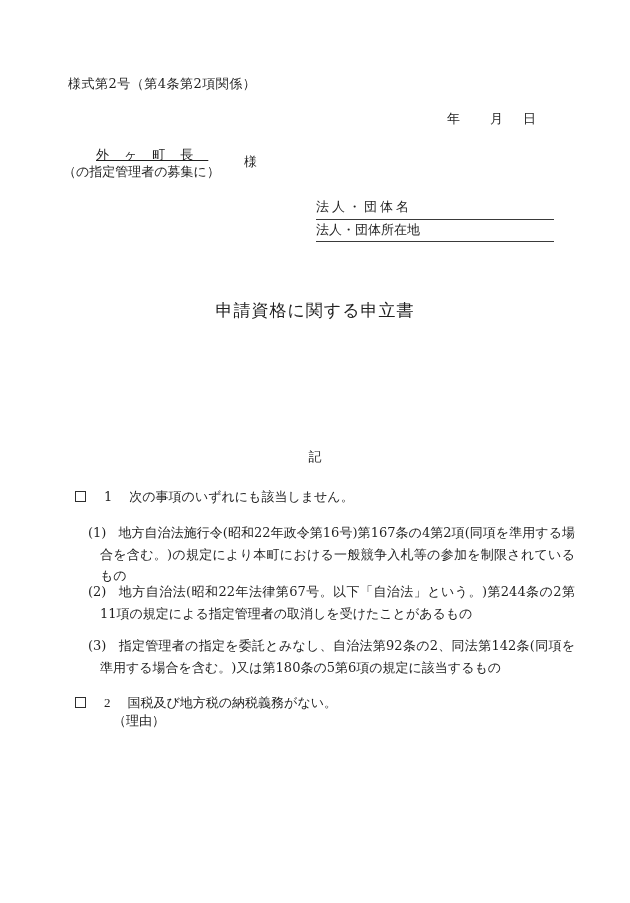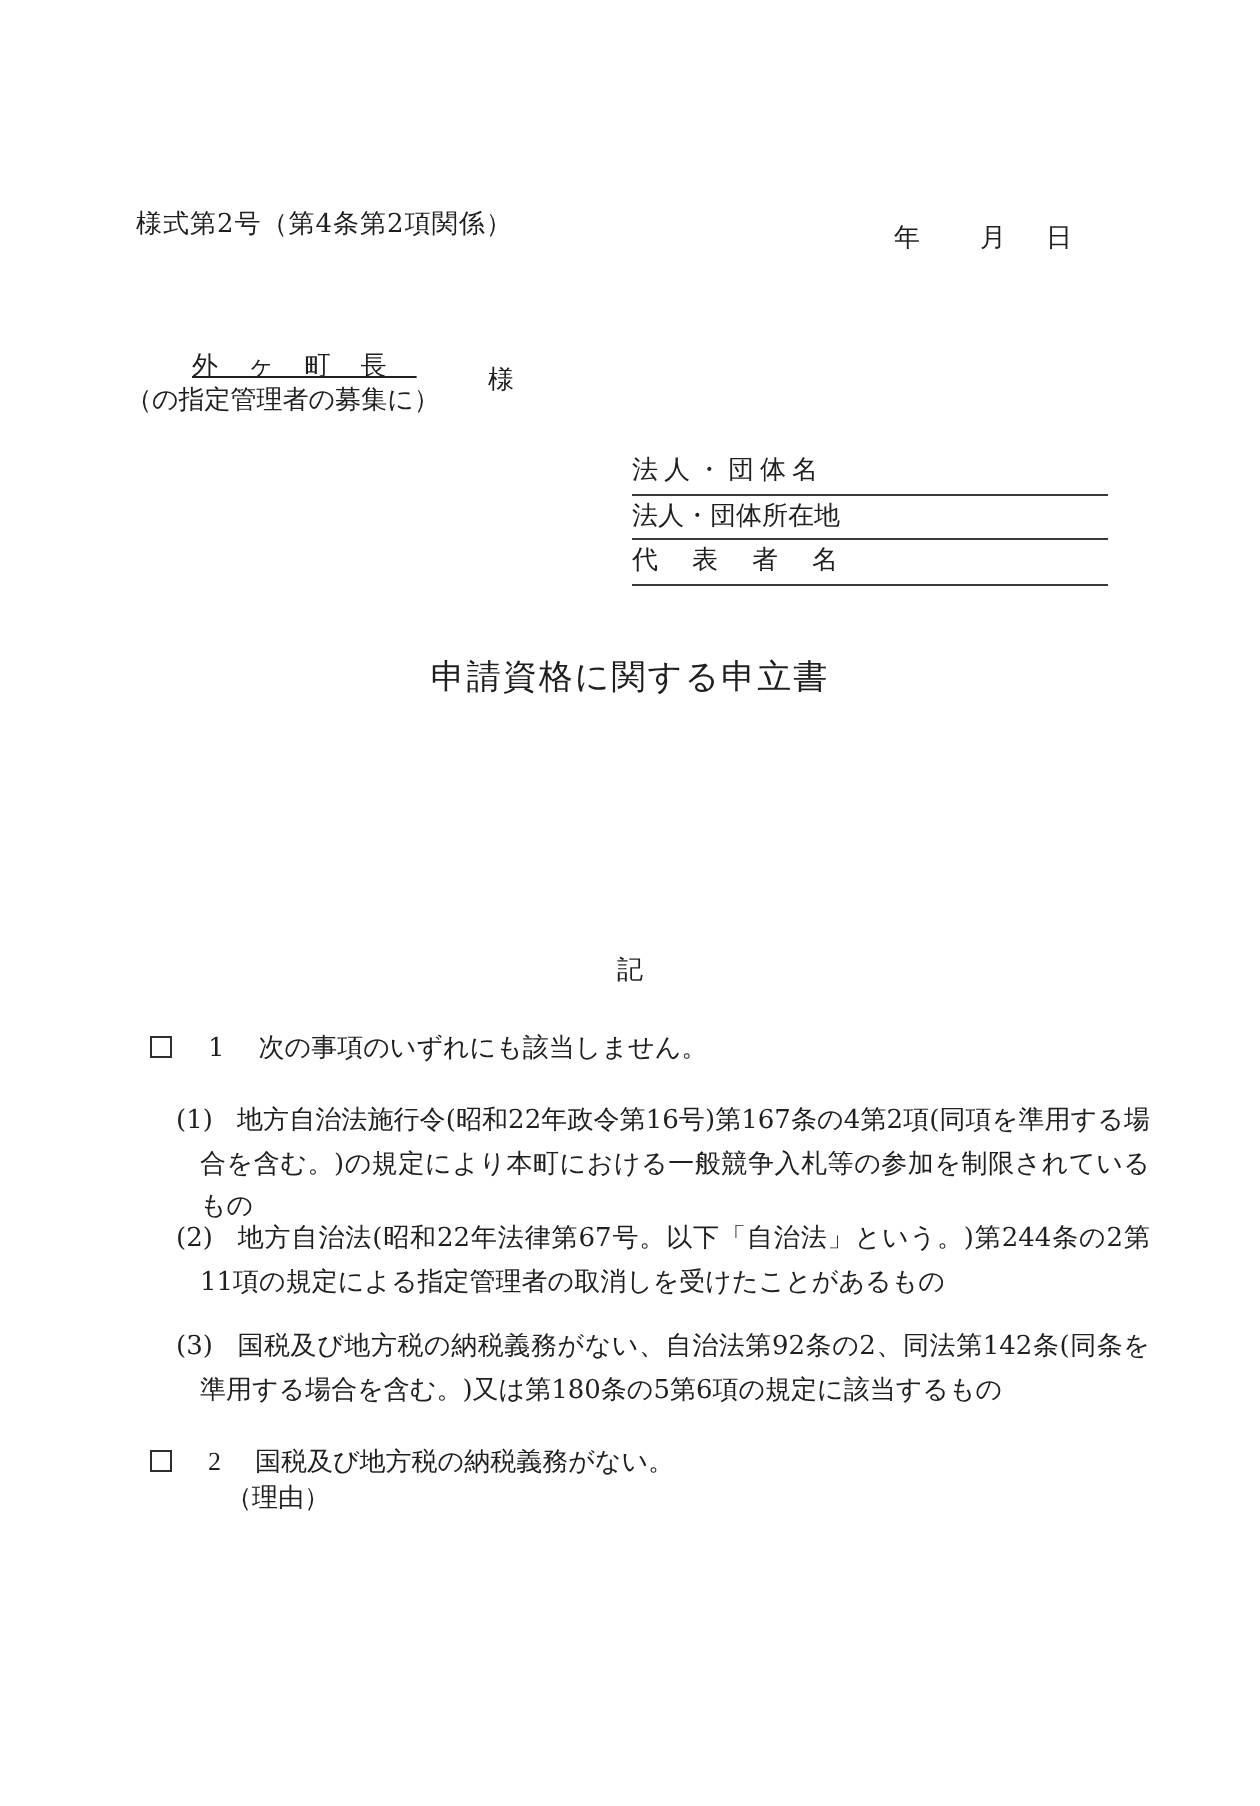--- a/index.html
+++ b/index.html
@@ -7,21 +7,21 @@
   .page {
     position: relative;
     width: 630px;
     height: 903px;
     background: #ffffff;
     color: #1f1f1f;
     font-family: "DejaVu Serif", "Liberation Serif", serif;
     font-size: 13px;
     overflow: hidden;
   }
-  .abs { position: absolute; margin-top: 28px; }
+  .abs { position: absolute; }
 
   .form-number { top: 75px; left: 68px; font-size: 13px; letter-spacing: 0.5px; }
 
   .date-line span { position: absolute; top: 110px; font-size: 13px; }
   .date-y { left: 447px; }
   .date-m { left: 490px; }
   .date-d { left: 523px; }
 
   .addr1 { top: 146px; left: 96px; letter-spacing: 15px; text-decoration: underline; }
   .addr2 { top: 163px; left: 63px; }
@@ -88,44 +88,41 @@
   <div class="abs addr2">（の指定管理者の募集に）</div>
   <div class="abs honorific">様</div>
 
   <div class="abs fields">
     <div class="field-row">
       <span class="ls3">法人・団体名</span>
     </div>
     <div class="field-row">
       <span>法人・団体所在地</span>
     </div>
-    <div class="field-row">
-      <span class="ls17">代表者名</span>
-    </div>
   </div>
 
   <div class="abs doc-title">申請資格に関する申立書</div>
 
 
   <div class="abs record-mark">記</div>
 
   <div class="abs item item-1">
     <span class="checkbox"></span><span class="item-num">1</span><span>次の事項のいずれにも該当しません。</span>
   </div>
 
   <div class="abs subitem sub-1">
     <span class="sub-num">(1)</span><span>地方自治法施行令(昭和22年政令第16号)第167条の4第2項(同項を準用する場合を含む。)の規定により本町における一般競争入札等の参加を制限されているもの</span>
   </div>
 
   <div class="abs subitem sub-2">
     <span class="sub-num">(2)</span><span>地方自治法(昭和22年法律第67号。以下「自治法」という。)第244条の2第11項の規定による指定管理者の取消しを受けたことがあるもの</span>
   </div>
 
   <div class="abs subitem sub-3">
-    <span class="sub-num">(3)</span><span>国税及び地方税の納税義務がない、自治法第92条の2、同法第142条(同条を準用する場合を含む。)又は第180条の5第6項の規定に該当するもの</span>
+    <span class="sub-num">(3)</span><span>指定管理者の指定を委託とみなし、自治法第92条の2、同法第142条(同項を準用する場合を含む。)又は第180条の5第6項の規定に該当するもの</span>
   </div>
 
   <div class="abs item item-2">
     <span class="checkbox"></span><span class="item-num">2</span><span>国税及び地方税の納税義務がない。</span>
   </div>
 
   <div class="abs reason-note">（理由）</div>
 
 </div>
 

